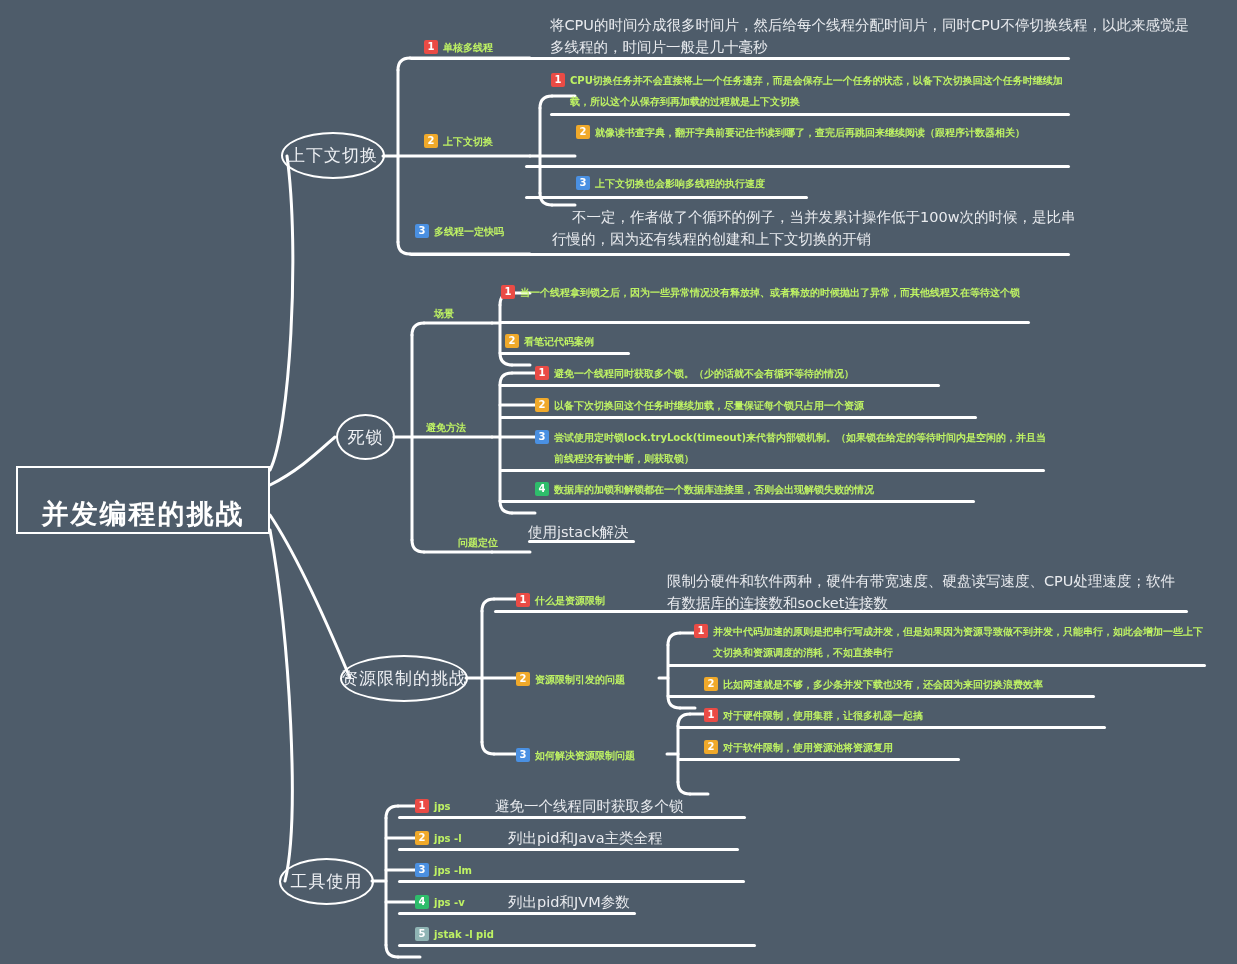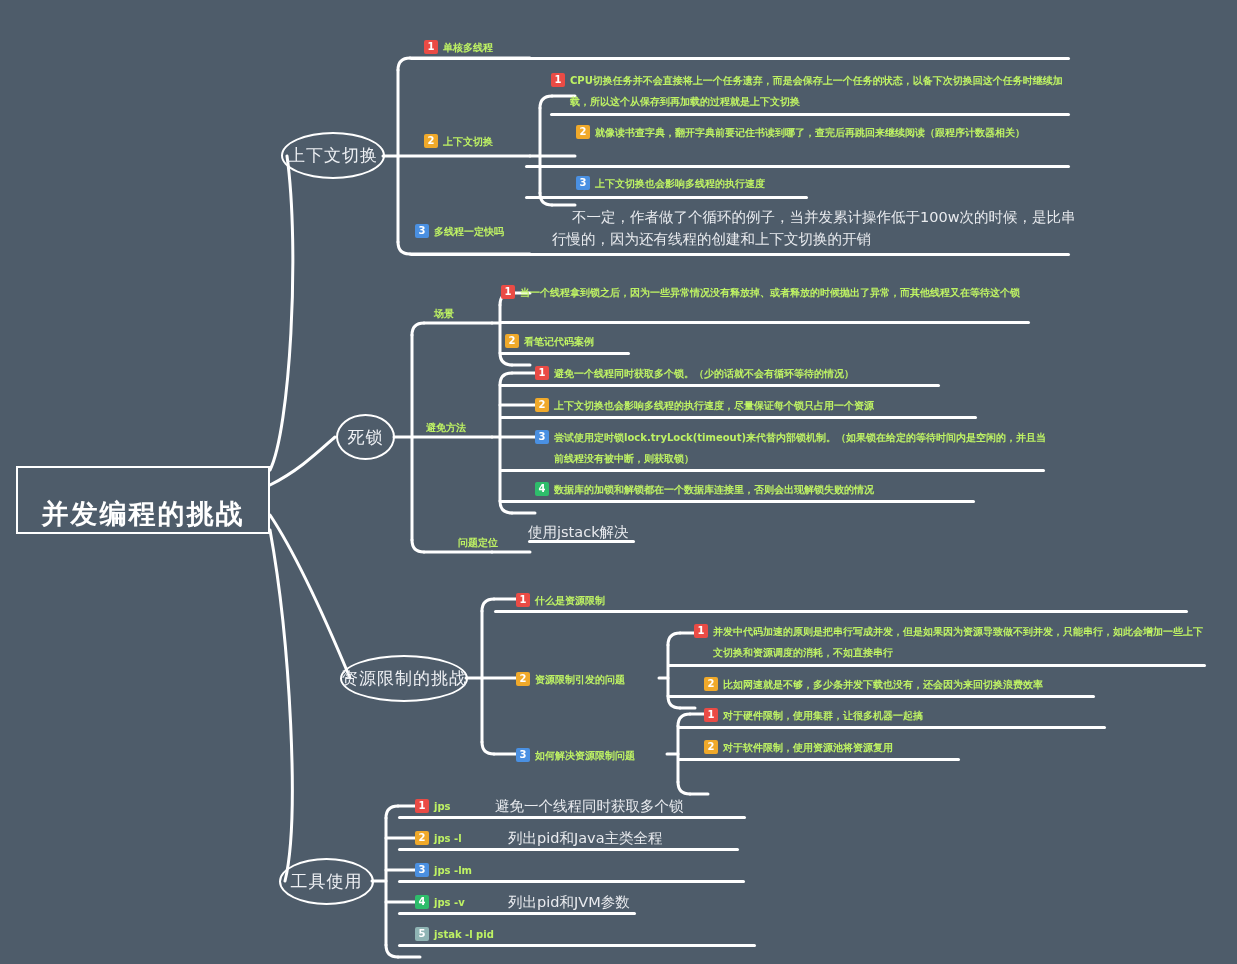--- a/index.html
+++ b/index.html
@@ -215,20 +215,21 @@
     <span>资源限制的挑战</span>
   </div>
   <div class="ellipse-node" style="left:279px;top:858px;width:95px;height:47px;">
     <span>工具使用</span>
   </div>
 
   <div class="node plain" style="left:424px;top:37px;">
     <span class="badge" style="background: rgb(234, 75, 69);">1</span>
     <span class="label">单核多线程</span>
   </div>
+  <div class="desc" style="left:550px;top:14px;width:640px;">将CPU的时间分成很多时间片，然后给每个线程分配时间片，同时CPU不停切换线程，以此来感觉是多线程的，时间片一般是几十毫秒</div>
 
   <div class="node plain" style="left:424px;top:131px;">
     <span class="badge" style="background: rgb(240, 169, 42);">2</span>
     <span class="label">上下文切换</span>
   </div>
 
   <div class="node wrap" style="left:551px;top:70px;width:525px;">
     <span class="badge" style="background: rgb(234, 75, 69);">1</span>
     <span class="label">CPU切换任务并不会直接将上一个任务遗弃，而是会保存上一个任务的状态，以备下次切换回这个任务时继续加载，所以这个从保存到再加载的过程就是上下文切换</span>
   </div>
@@ -261,40 +262,41 @@
 
   <div class="node plain" style="left:426px;top:417px;">
     <span class="label">避免方法</span>
   </div>
   <div class="node plain" style="left:535px;top:363px;">
     <span class="badge" style="background: rgb(234, 75, 69);">1</span>
     <span class="label">避免一个线程同时获取多个锁。（少的话就不会有循环等待的情况）</span>
   </div>
   <div class="node plain" style="left:535px;top:395px;">
     <span class="badge" style="background: rgb(240, 169, 42);">2</span>
-    <span class="label">上下文切换也会影响多线程的执行速度，尽量保证每个锁只占用一个资源</span>
+    <span class="label">以备下次切换回这个任务时继续加载，尽量保证每个锁只占用一个资源</span>
   </div>
   <div class="node wrap" style="left:535px;top:427px;width:518px;">
     <span class="badge" style="background: rgb(74, 144, 226);">3</span>
     <span class="label">尝试使用定时锁lock.tryLock(timeout)来代替内部锁机制。（如果锁在给定的等待时间内是空闲的，并且当前线程没有被中断，则获取锁）</span>
   </div>
   <div class="node plain" style="left:535px;top:479px;">
     <span class="badge" style="background: rgb(46, 189, 107);">4</span>
     <span class="label">数据库的加锁和解锁都在一个数据库连接里，否则会出现解锁失败的情况</span>
   </div>
 
   <div class="node plain" style="left:426px;top:532px;margin-left:32px;">
     <span class="label">问题定位</span>
   </div>
   <div class="desc" style="left:528px;top:521px;width:200px;">使用jstack解决</div>
 
   <div class="node plain" style="left:516px;top:590px;">
     <span class="badge" style="background: rgb(234, 75, 69);">1</span>
     <span class="label">什么是资源限制</span>
   </div>
+  <div class="desc" style="left:667px;top:570px;width:520px;">限制分硬件和软件两种，硬件有带宽速度、硬盘读写速度、CPU处理速度；软件有数据库的连接数和socket连接数</div>
 
   <div class="node plain" style="left:516px;top:669px;">
     <span class="badge" style="background: rgb(240, 169, 42);">2</span>
     <span class="label">资源限制引发的问题</span>
   </div>
   <div class="node wrap" style="left:694px;top:621px;width:512px;">
     <span class="badge" style="background: rgb(234, 75, 69);">1</span>
     <span class="label">并发中代码加速的原则是把串行写成并发，但是如果因为资源导致做不到并发，只能串行，如此会增加一些上下文切换和资源调度的消耗，不如直接串行</span>
   </div>
   <div class="node plain" style="left:704px;top:674px;">

